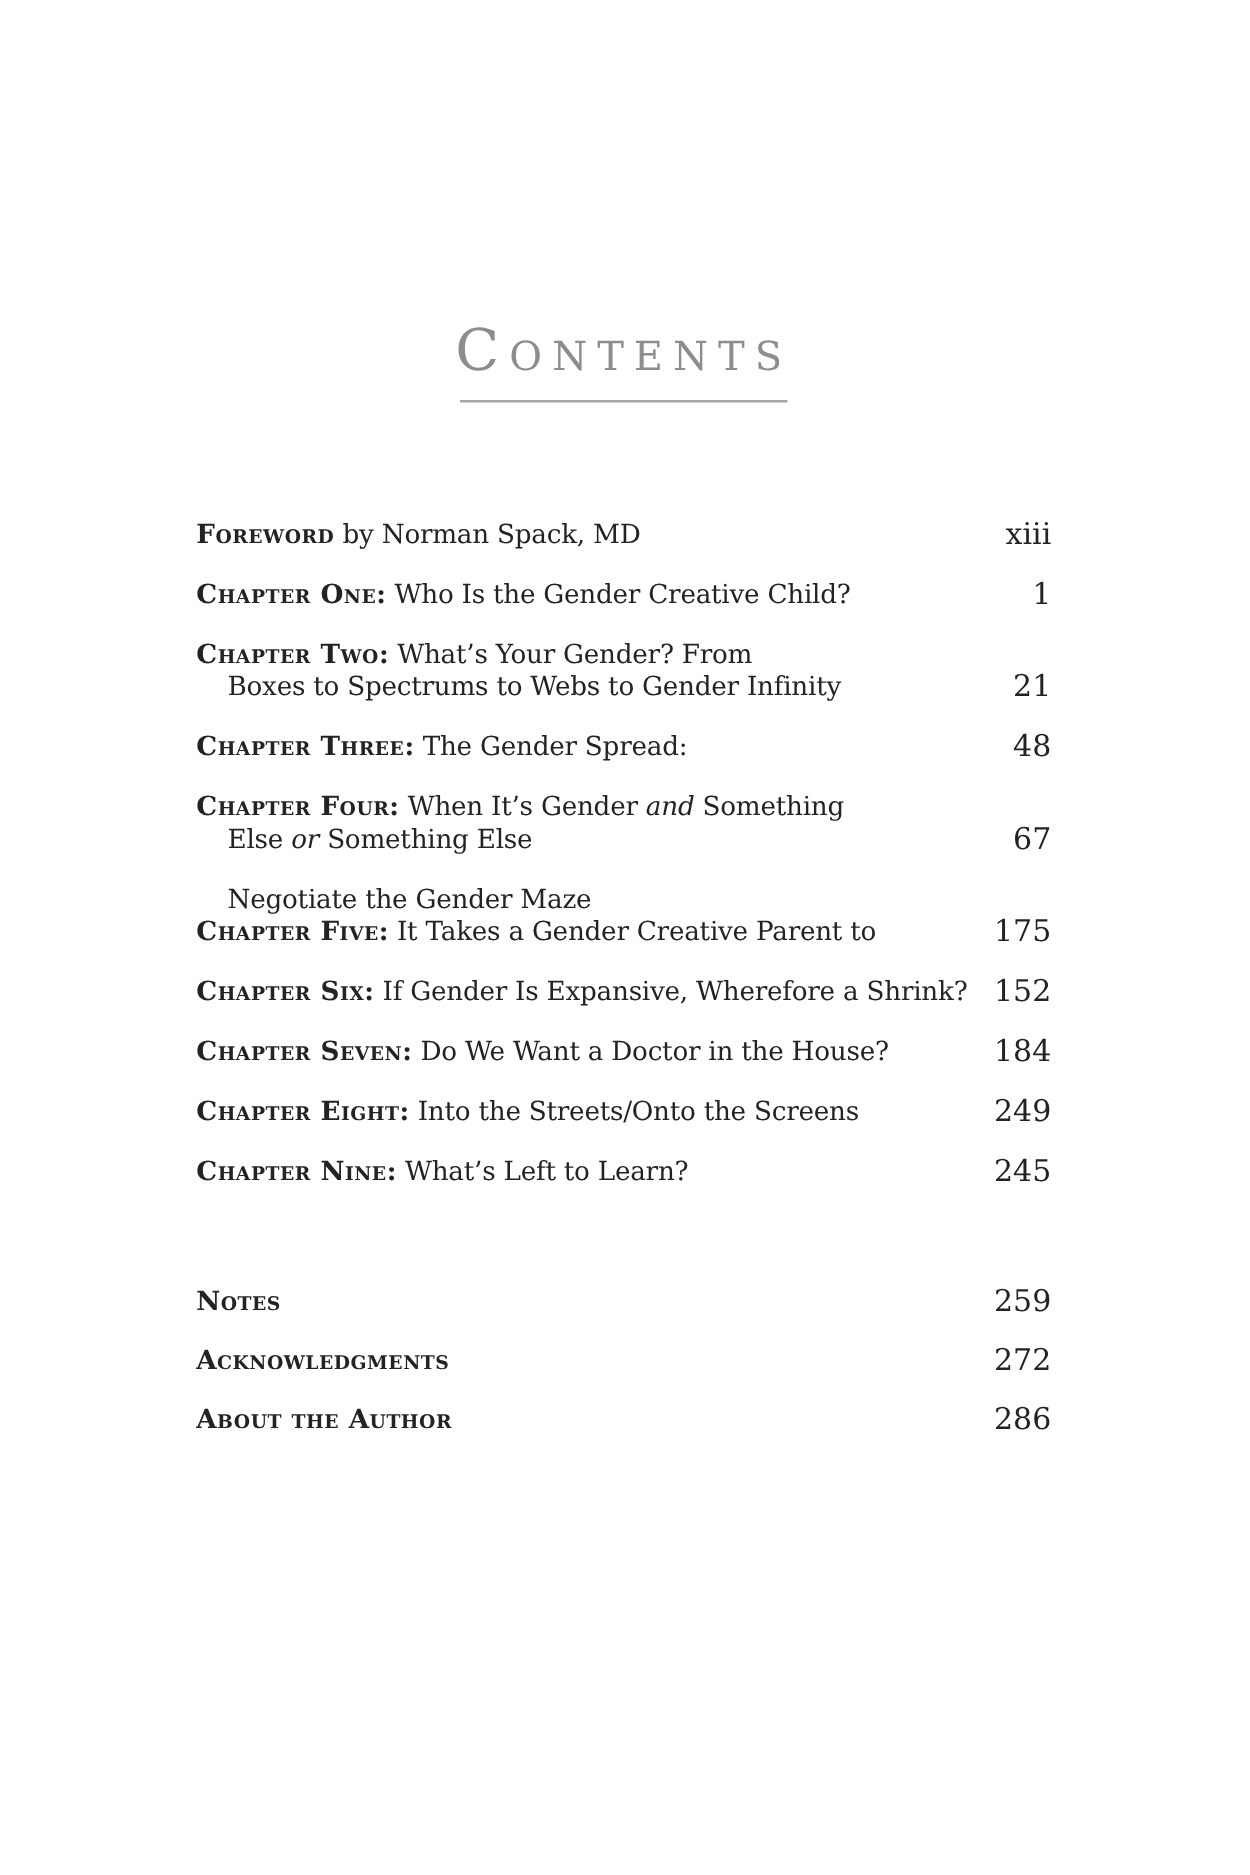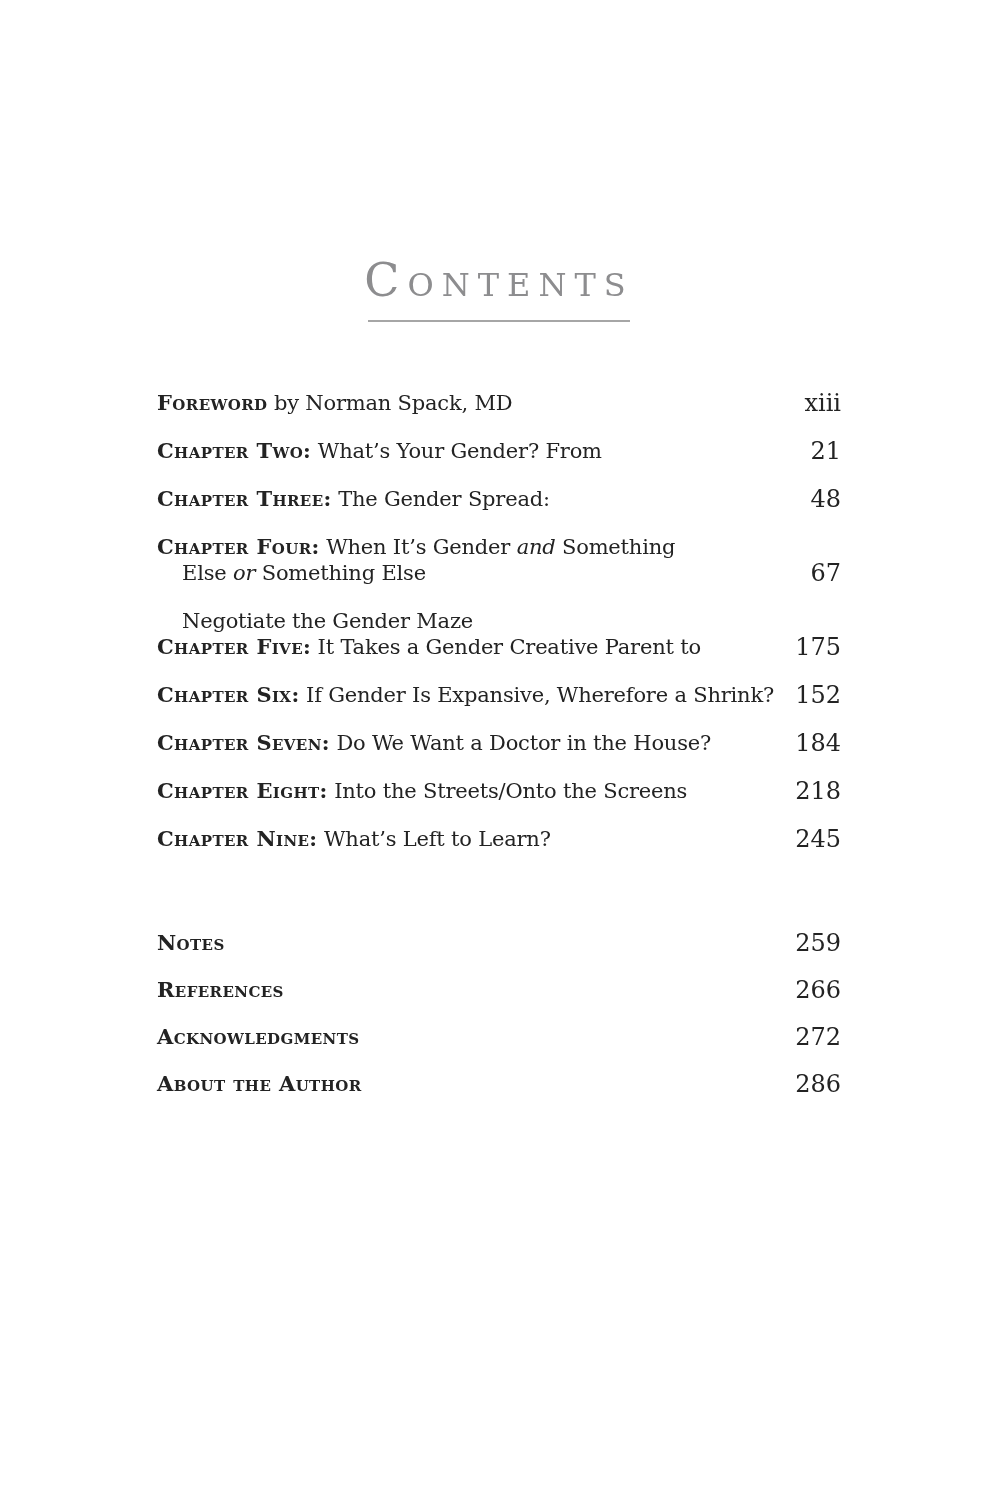--- a/index.html
+++ b/index.html
@@ -31,21 +31,21 @@
     font-variant: small-caps;
     letter-spacing: 8px;
     color: #8d8d8f;
   }
   .title-rule {
     width: 262px;
     height: 2px;
     background: #a6a6a6;
     margin: 17px auto 0 auto;
   }
-  .toc { margin-top: 68px; }
+  .toc { margin-top: 92px; }
   .entry {
     display: flex;
     align-items: flex-end;
     justify-content: space-between;
     margin-bottom: 22px;
   }
   .entry-text { flex: 1 1 auto; min-width: 0; }
   .line {
     font-size: 21px;
     line-height: 26px;
@@ -82,21 +82,28 @@
 
     <div class="toc" id="toc-entries">
         <div class="entry">
           <div class="entry-text">
             <div class="line"><span class="label">Foreword</span><span> by Norman Spack, MD</span></div>
           </div>
           <div class="entry-page">xiii</div>
         </div>
         <div class="entry">
           <div class="entry-text">
+            <div class="line"><span class="label">Chapter One:</span><span> Who Is the Gender Creative Child?</span></div>
+          </div>
+          <div class="entry-page">1</div>
+        </div>
+        <div class="entry">
+          <div class="entry-text">
             <div class="line"><span class="label">Chapter Two:</span><span> What’s Your Gender? From</span></div>
+            <div class="line line2"><span>Boxes to Spectrums to Webs to Gender Infinity</span></div>
           </div>
           <div class="entry-page">21</div>
         </div>
         <div class="entry">
           <div class="entry-text">
             <div class="line"><span class="label">Chapter Three:</span><span> The Gender Spread:</span></div>
           </div>
           <div class="entry-page">48</div>
         </div>
         <div class="entry">
@@ -122,42 +129,36 @@
         <div class="entry">
           <div class="entry-text">
             <div class="line"><span class="label">Chapter Seven:</span><span> Do We Want a Doctor in the House?</span></div>
           </div>
           <div class="entry-page">184</div>
         </div>
         <div class="entry">
           <div class="entry-text">
             <div class="line"><span class="label">Chapter Eight:</span><span> Into the Streets/Onto the Screens</span></div>
           </div>
-          <div class="entry-page">218</div>
+          <div class="entry-page">249</div>
         </div>
         <div class="entry">
           <div class="entry-text">
             <div class="line"><span class="label">Chapter Nine:</span><span> What’s Left to Learn?</span></div>
           </div>
           <div class="entry-page">245</div>
         </div>
       </div>
 
     <div class="toc backmatter" id="backmatter-entries">
         <div class="entry">
           <div class="entry-text">
             <div class="line"><span class="label">Notes</span></div>
           </div>
           <div class="entry-page">259</div>
-        </div>
-        <div class="entry">
-          <div class="entry-text">
-            <div class="line"><span class="label">References</span></div>
-          </div>
-          <div class="entry-page">266</div>
         </div>
         <div class="entry">
           <div class="entry-text">
             <div class="line"><span class="label">Acknowledgments</span></div>
           </div>
           <div class="entry-page">272</div>
         </div>
         <div class="entry">
           <div class="entry-text">
             <div class="line"><span class="label">About the Author</span></div>

